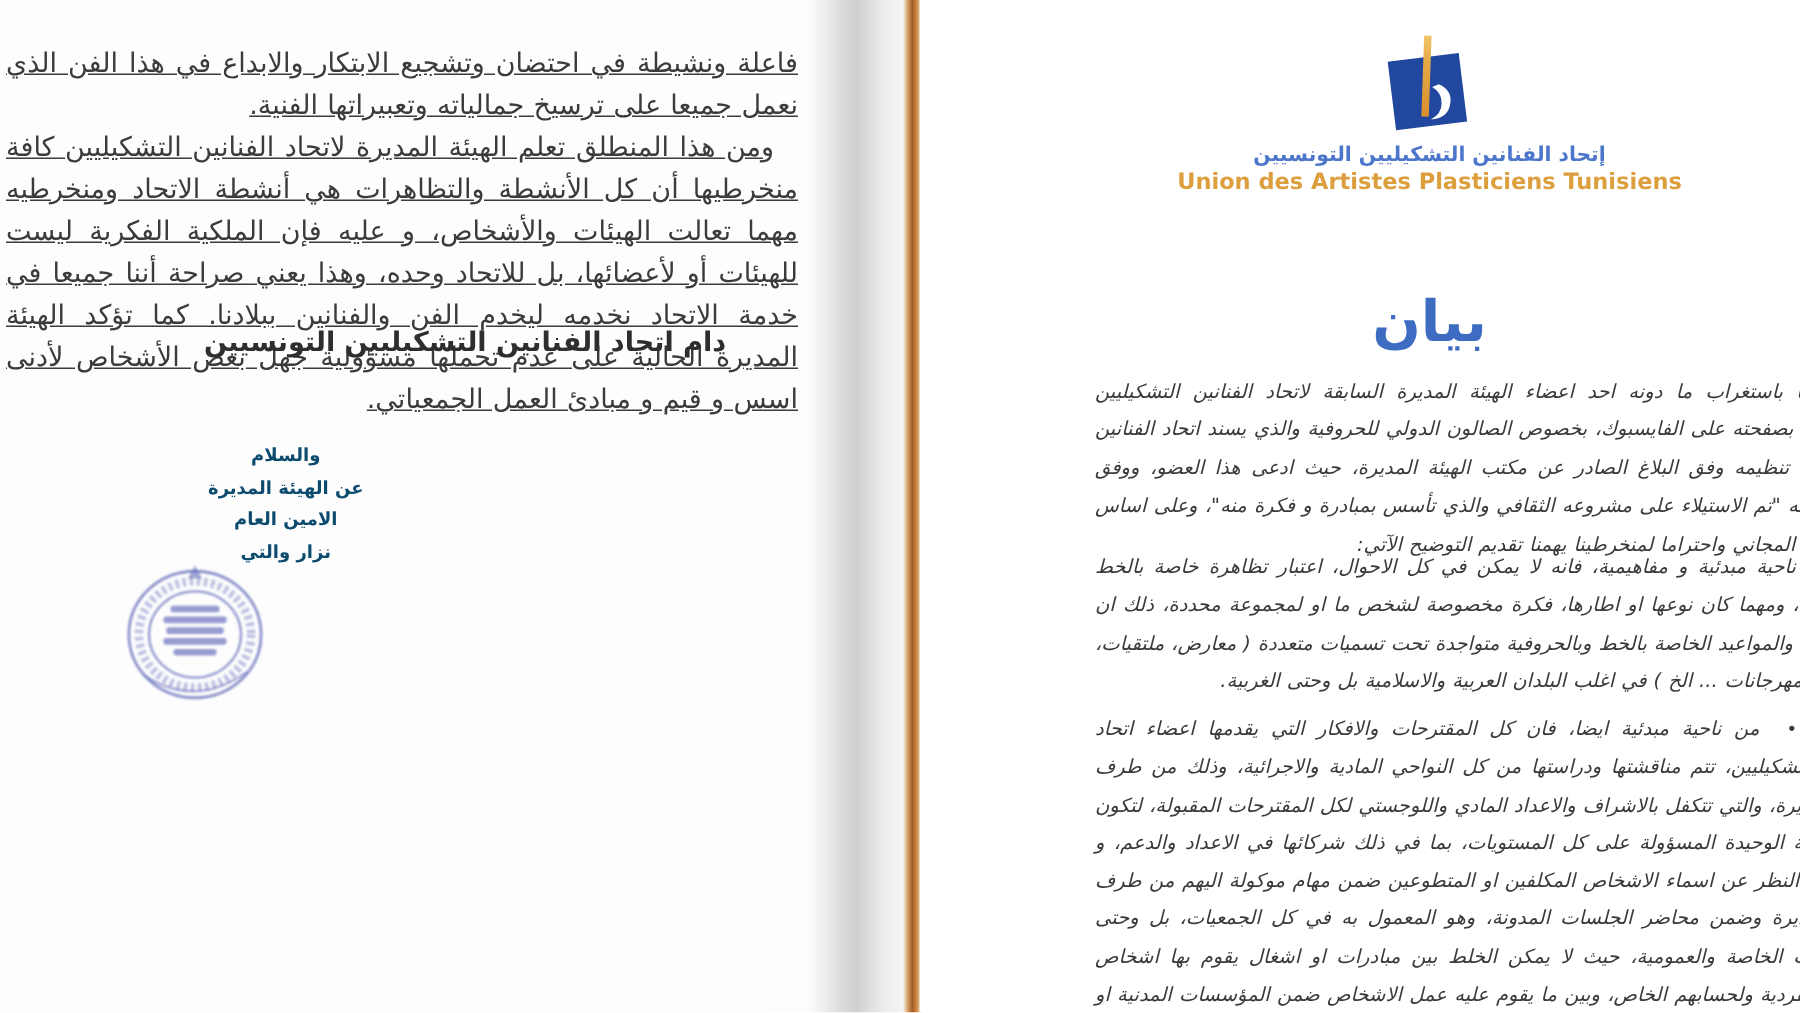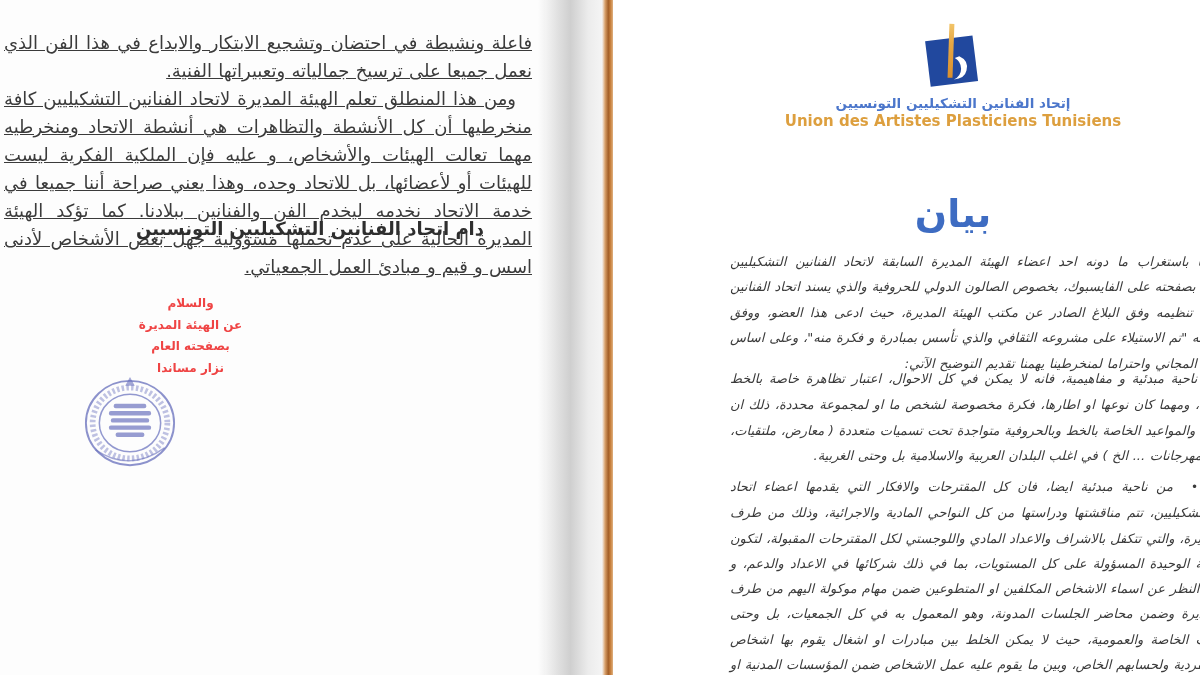--- a/index.html
+++ b/index.html
@@ -28,21 +28,21 @@
   .lp1{top:29px;}
   .lp2{top:85px;text-indent:16px;}
 
   .slogan{
     position:absolute;top:216px;left:0;width:545px;padding-left:75px;box-sizing:border-box;
     direction:rtl;text-align:center;font-weight:bold;color:#2e2e2e;
     font-size:18px;line-height:26px;filter:blur(0.35px);
   }
   .signature{
     position:absolute;top:293px;left:118px;width:145px;
-    direction:rtl;text-align:center;font-weight:bold;color:#ef4444;
+    direction:rtl;text-align:center;font-weight:bold;color:#0c4a6e;
     font-size:12px;line-height:21.5px;filter:blur(0.35px);
   }
   .stamp-svg{position:absolute;left:82px;top:377px;width:96px;height:92px;filter:blur(0.7px);opacity:0.85;}
 
   
   .page-right{position:absolute;left:613px;top:0;width:680px;height:675px;background:#ffffff;}
   .logo{position:absolute;top:22px;left:0;width:100%;text-align:center;}
   .logo-mark{display:block;margin:0 auto;width:82px;height:72px;filter:blur(0.4px);}
   .logo-ar{
     direction:rtl;font-size:13.5px;font-weight:bold;color:#4b76cb;
@@ -73,22 +73,22 @@
     <p class="body-text lp lp1">فاعلة ونشيطة في احتضان وتشجيع الابتكار والابداع في هذا الفن الذي نعمل جميعا على ترسيخ جمالياته وتعبيراتها الفنية.</p>
     <p class="body-text lp lp2">ومن هذا المنطلق تعلم الهيئة المديرة لاتحاد الفنانين التشكيليين كافة منخرطيها أن كل الأنشطة والتظاهرات هي أنشطة الاتحاد ومنخرطيه مهما تعالت الهيئات والأشخاص، و عليه فإن الملكية الفكرية ليست للهيئات أو لأعضائها، بل للاتحاد وحده، وهذا يعني صراحة أننا جميعا في خدمة الاتحاد نخدمه ليخدم الفن والفنانين ببلادنا. كما تؤكد الهيئة المديرة الحالية على عدم تحملها مسؤولية جهل بعض الأشخاص لأدنى اسس و قيم و مبادئ العمل الجمعياتي.</p>
 
     <div class="slogan">
       <div>دام اتحاد الفنانين التشكيليين التونسيين</div>
     </div>
 
     <div class="signature">
       <div>والسلام</div>
       <div>عن الهيئة المديرة</div>
-      <div>بصفحته العام</div>
-      <div>نزار مساندا</div>
+      <div>الامين العام</div>
+      <div>نزار والتي</div>
     </div>
 
     <svg class="stamp-svg" viewBox="0 0 100 96" aria-hidden="true">
       <g stroke="#4c55b0" fill="none">
         <ellipse cx="50" cy="48" rx="46" ry="44" stroke-width="2" opacity="0.75"></ellipse>
         <ellipse cx="50" cy="48" rx="32" ry="30" stroke-width="1.6" opacity="0.7"></ellipse>
         <ellipse cx="50" cy="48" rx="39" ry="37" stroke-width="6" stroke-dasharray="2.6 2.4" opacity="0.42"></ellipse>
         <path d="M14 76 Q50 100 86 74" stroke-width="1.5" opacity="0.6"></path>
         <path d="M50 0 l5 9 h-10 z" fill="#4c55b0" stroke="none" opacity="0.6"></path>
       </g>

